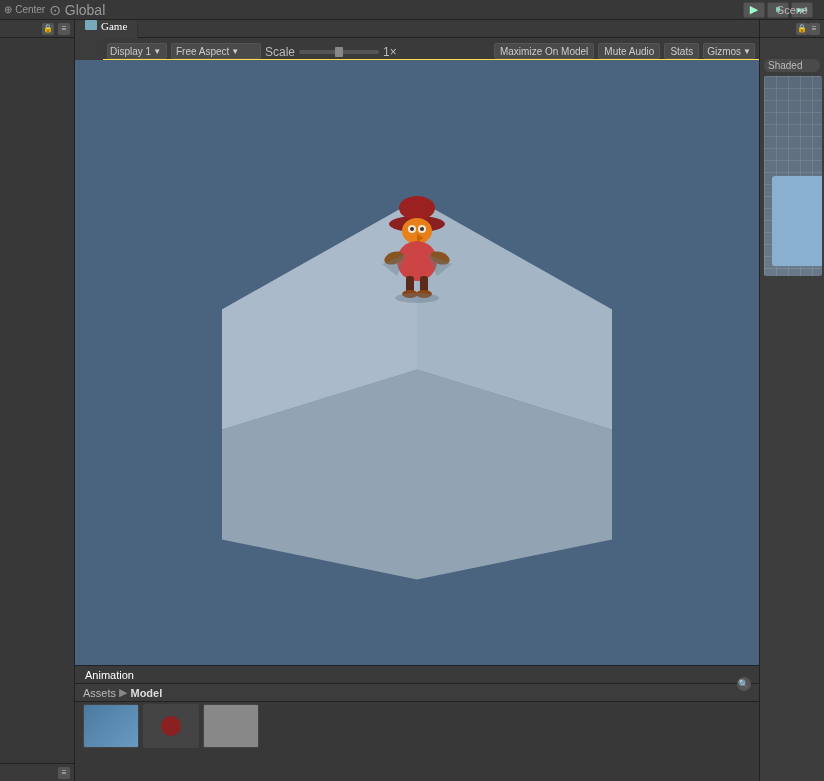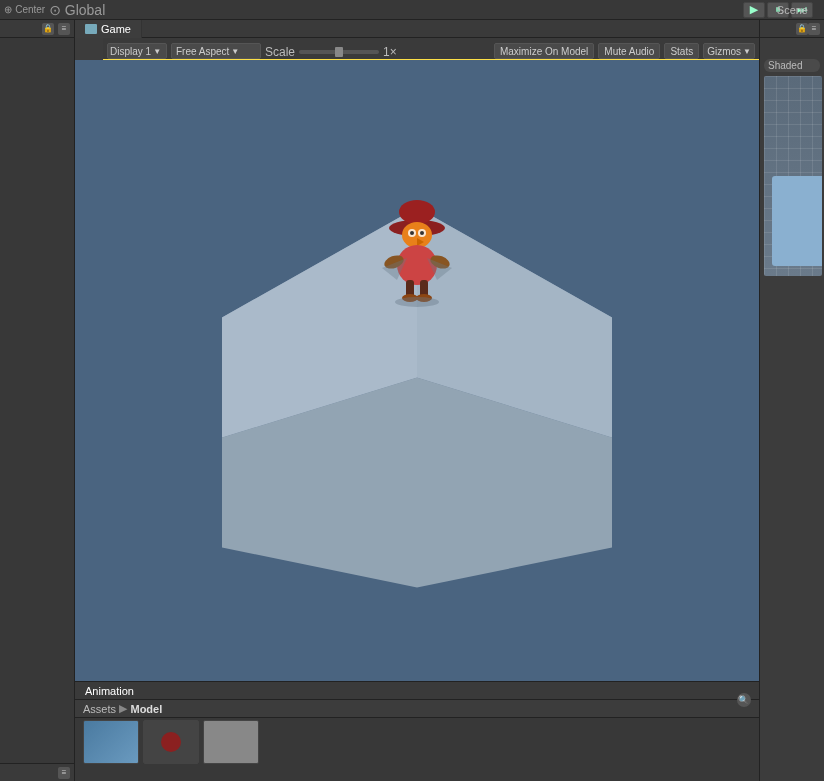--- a/index.html
+++ b/index.html
@@ -103,27 +103,28 @@
       height: 18px;
       background: #3a3a3a;
       display: flex;
       align-items: center;
       border-bottom: 1px solid #222;
     }
     .tab {
       height: 18px;
       padding: 0 10px;
       display: flex;
-      align-items: center;
+      align-items: flex-start;
       gap: 4px;
       cursor: pointer;
       font-size: 11px;
       background: #4d4d4d;
       border-right: 1px solid #333;
       color: #ddd;
+      font-family: Liberation Serif, serif;
     }
     .tab.active {
       background: #3d3d3d;
       color: #fff;
     }
     .tab-icon {
       width: 12px;
       height: 10px;
       background: #7ab;
       border-radius: 1px;
@@ -484,21 +485,21 @@
         <polygon points="10,78 35,68 25,90" fill="#667788" opacity="0.35"></polygon>
         <polygon points="80,78 55,68 65,90" fill="#667788" opacity="0.35"></polygon>
 
         <circle cx="40" cy="43" r="4" fill="white" opacity="0.8"></circle>
         <circle cx="50" cy="43" r="4" fill="white" opacity="0.8"></circle>
         <circle cx="40" cy="43" r="2" fill="#333"></circle>
         <circle cx="50" cy="43" r="2" fill="#333"></circle>
       </svg>
     </div>
 
-    <div style="height:100px;background:#383838;border-top:1px solid #222;flex-shrink:0;">
+    <div style="height:116px;background:#383838;border-top:1px solid #222;flex-shrink:0;">
       <div class="bottom-tab-bar">
         <div class="bottom-tab active">Animation</div>
         <div style="position:relative;">
           <div class="search-icon-btn">🔍</div>
         </div>
       </div>
       <div class="breadcrumb">
         <span>Assets</span>
         <span class="breadcrumb-arrow">▶</span>
         <span class="breadcrumb-bold">Model</span>

